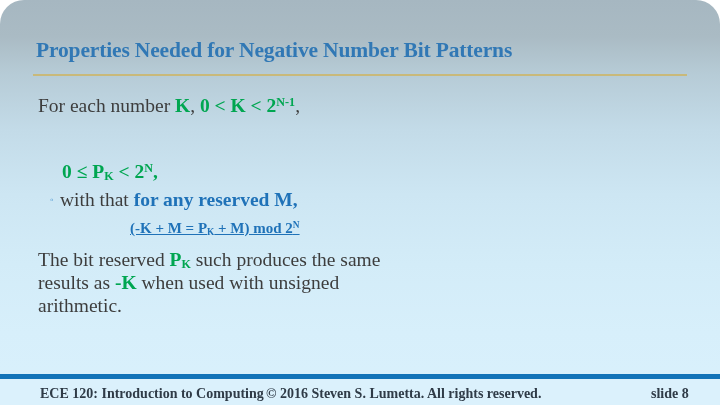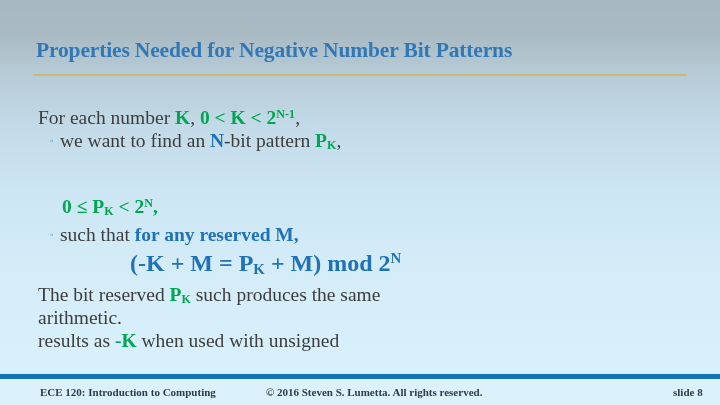--- a/index.html
+++ b/index.html
@@ -19,20 +19,21 @@
     background: linear-gradient(to bottom,
                 #a6b7c1 0%,
                 #aabbc4 9%,
                 #b6cbd6 18%,
                 #c3dbe8 32%,
                 #cde6f3 48%,
                 #d3ecf8 65%,
                 #d7effb 82%,
                 #d9f1fc 100%);
     box-sizing: border-box;
+    border-radius: 24px;
   }
 
   
   #title {
     position: absolute;
     left: 36px;
     top: 38px;
     width: 660px;
     color: #3178b5;
     font-size: 21.5px;
@@ -46,21 +47,21 @@
     top: 74px;
     width: 654px;
     height: 2px;
     background: #c9b97a;
   }
 
   
   #body {
     position: absolute;
     left: 38px;
-    top: 106px;
+    top: 94px;
     width: 660px;
     color: #3d3d3d;
     font-size: 19.5px;
     line-height: 23px;
   }
   .line { white-space: nowrap; }
   .lvl1 { padding-left: 0px; }
   .lvl2 { padding-left: 12px; position: relative; }
   .bullet {
     display: inline-block;
@@ -75,22 +76,23 @@
   .blu { color: #1f72b8; font-weight: bold; }
 
   sup { font-size: 0.62em; vertical-align: 0.52em; line-height: 0; }
   sub { font-size: 0.62em; vertical-align: -0.18em; line-height: 0; }
   .formula {
     padding-left: 92px;
     margin-top: 6px;
     margin-bottom: 8px;
     color: #1f72b8;
     font-weight: bold;
-    font-size: 24px;
+    font-size: 15px;
     white-space: nowrap;
+    text-decoration: underline;
   }
   .gap-sm { height: 5px; }
   .gap-md { height: 9px; }
 
   
   #footer-bar {
     position: absolute;
     left: 0;
     top: 374px;
     width: 720px;
@@ -101,56 +103,55 @@
     position: absolute;
     left: 0;
     top: 379px;
     width: 720px;
     height: 26px;
     background: #dbf1fc;
   }
   .foot {
     position: absolute;
     top: 386px;
-    font-size: 11px;
+    font-size: 14px;
     color: #2f3b47;
     font-weight: bold;
     white-space: nowrap;
   }
   #foot-course { left: 40px; }
   #foot-copy   { left: 266px; text-align: right; }
-  #foot-slide  { left: 651px; margin-left: 22px; }
+  #foot-slide  { left: 651px; }
 </style>
 </head>
 <body>
 
 <div id="slide">
 
   <div id="title">Properties Needed for Negative Number Bit Patterns</div>
   <div id="title-rule"></div>
 
   <div id="body">
 
     <div class="line lvl1"><span>For each number </span><span class="grn">K</span><span>, </span><span class="grn">0 &lt; K &lt; 2</span><sup class="grn">N-1</sup><span>,</span></div>
 
-    <div class="line lvl2"><span class="bullet">◦</span><span>we want to find an </span><span class="blu">N</span><span>-bit pattern </span><span class="grn">P</span><sub class="grn">K</sub><span>,</span></div>
 
     <div class="line cont2"><span class="grn">0 ≤ P</span><sub class="grn">K</sub><span class="grn"> &lt; 2</span><sup class="grn">N</sup><span class="grn">,</span></div>
 
     <div class="gap-sm"></div>
 
-    <div class="line lvl2"><span class="bullet">◦</span><span>such that </span><span class="blu">for any reserved M</span><span class="blu">,</span></div>
+    <div class="line lvl2"><span class="bullet">◦</span><span>with that </span><span class="blu">for any reserved M</span><span class="blu">,</span></div>
 
     <div class="formula"><span>(-K + M = P</span><sub>K</sub><span> + M) mod 2</span><sup>N</sup></div>
 
     <div class="line lvl1"><span>The bit reserved </span><span class="grn">P</span><sub class="grn">K</sub><span> such produces the same</span></div>
 
+    <div class="line lvl1"><span>results as </span><span class="grn">-K</span><span> when used with unsigned</span></div>
+
     <div class="line lvl1">arithmetic.</div>
-
-    <div class="line lvl1"><span>results as </span><span class="grn">-K</span><span> when used with unsigned</span></div>
 
     <div class="gap-md"></div>
 
 
   </div>
 
   <div id="footer-bar"></div>
   <div id="footer-strip"></div>
   <div class="foot" id="foot-course">ECE 120: Introduction to Computing</div>
   <div class="foot" id="foot-copy">© 2016 Steven S. Lumetta.  All rights reserved.</div>

